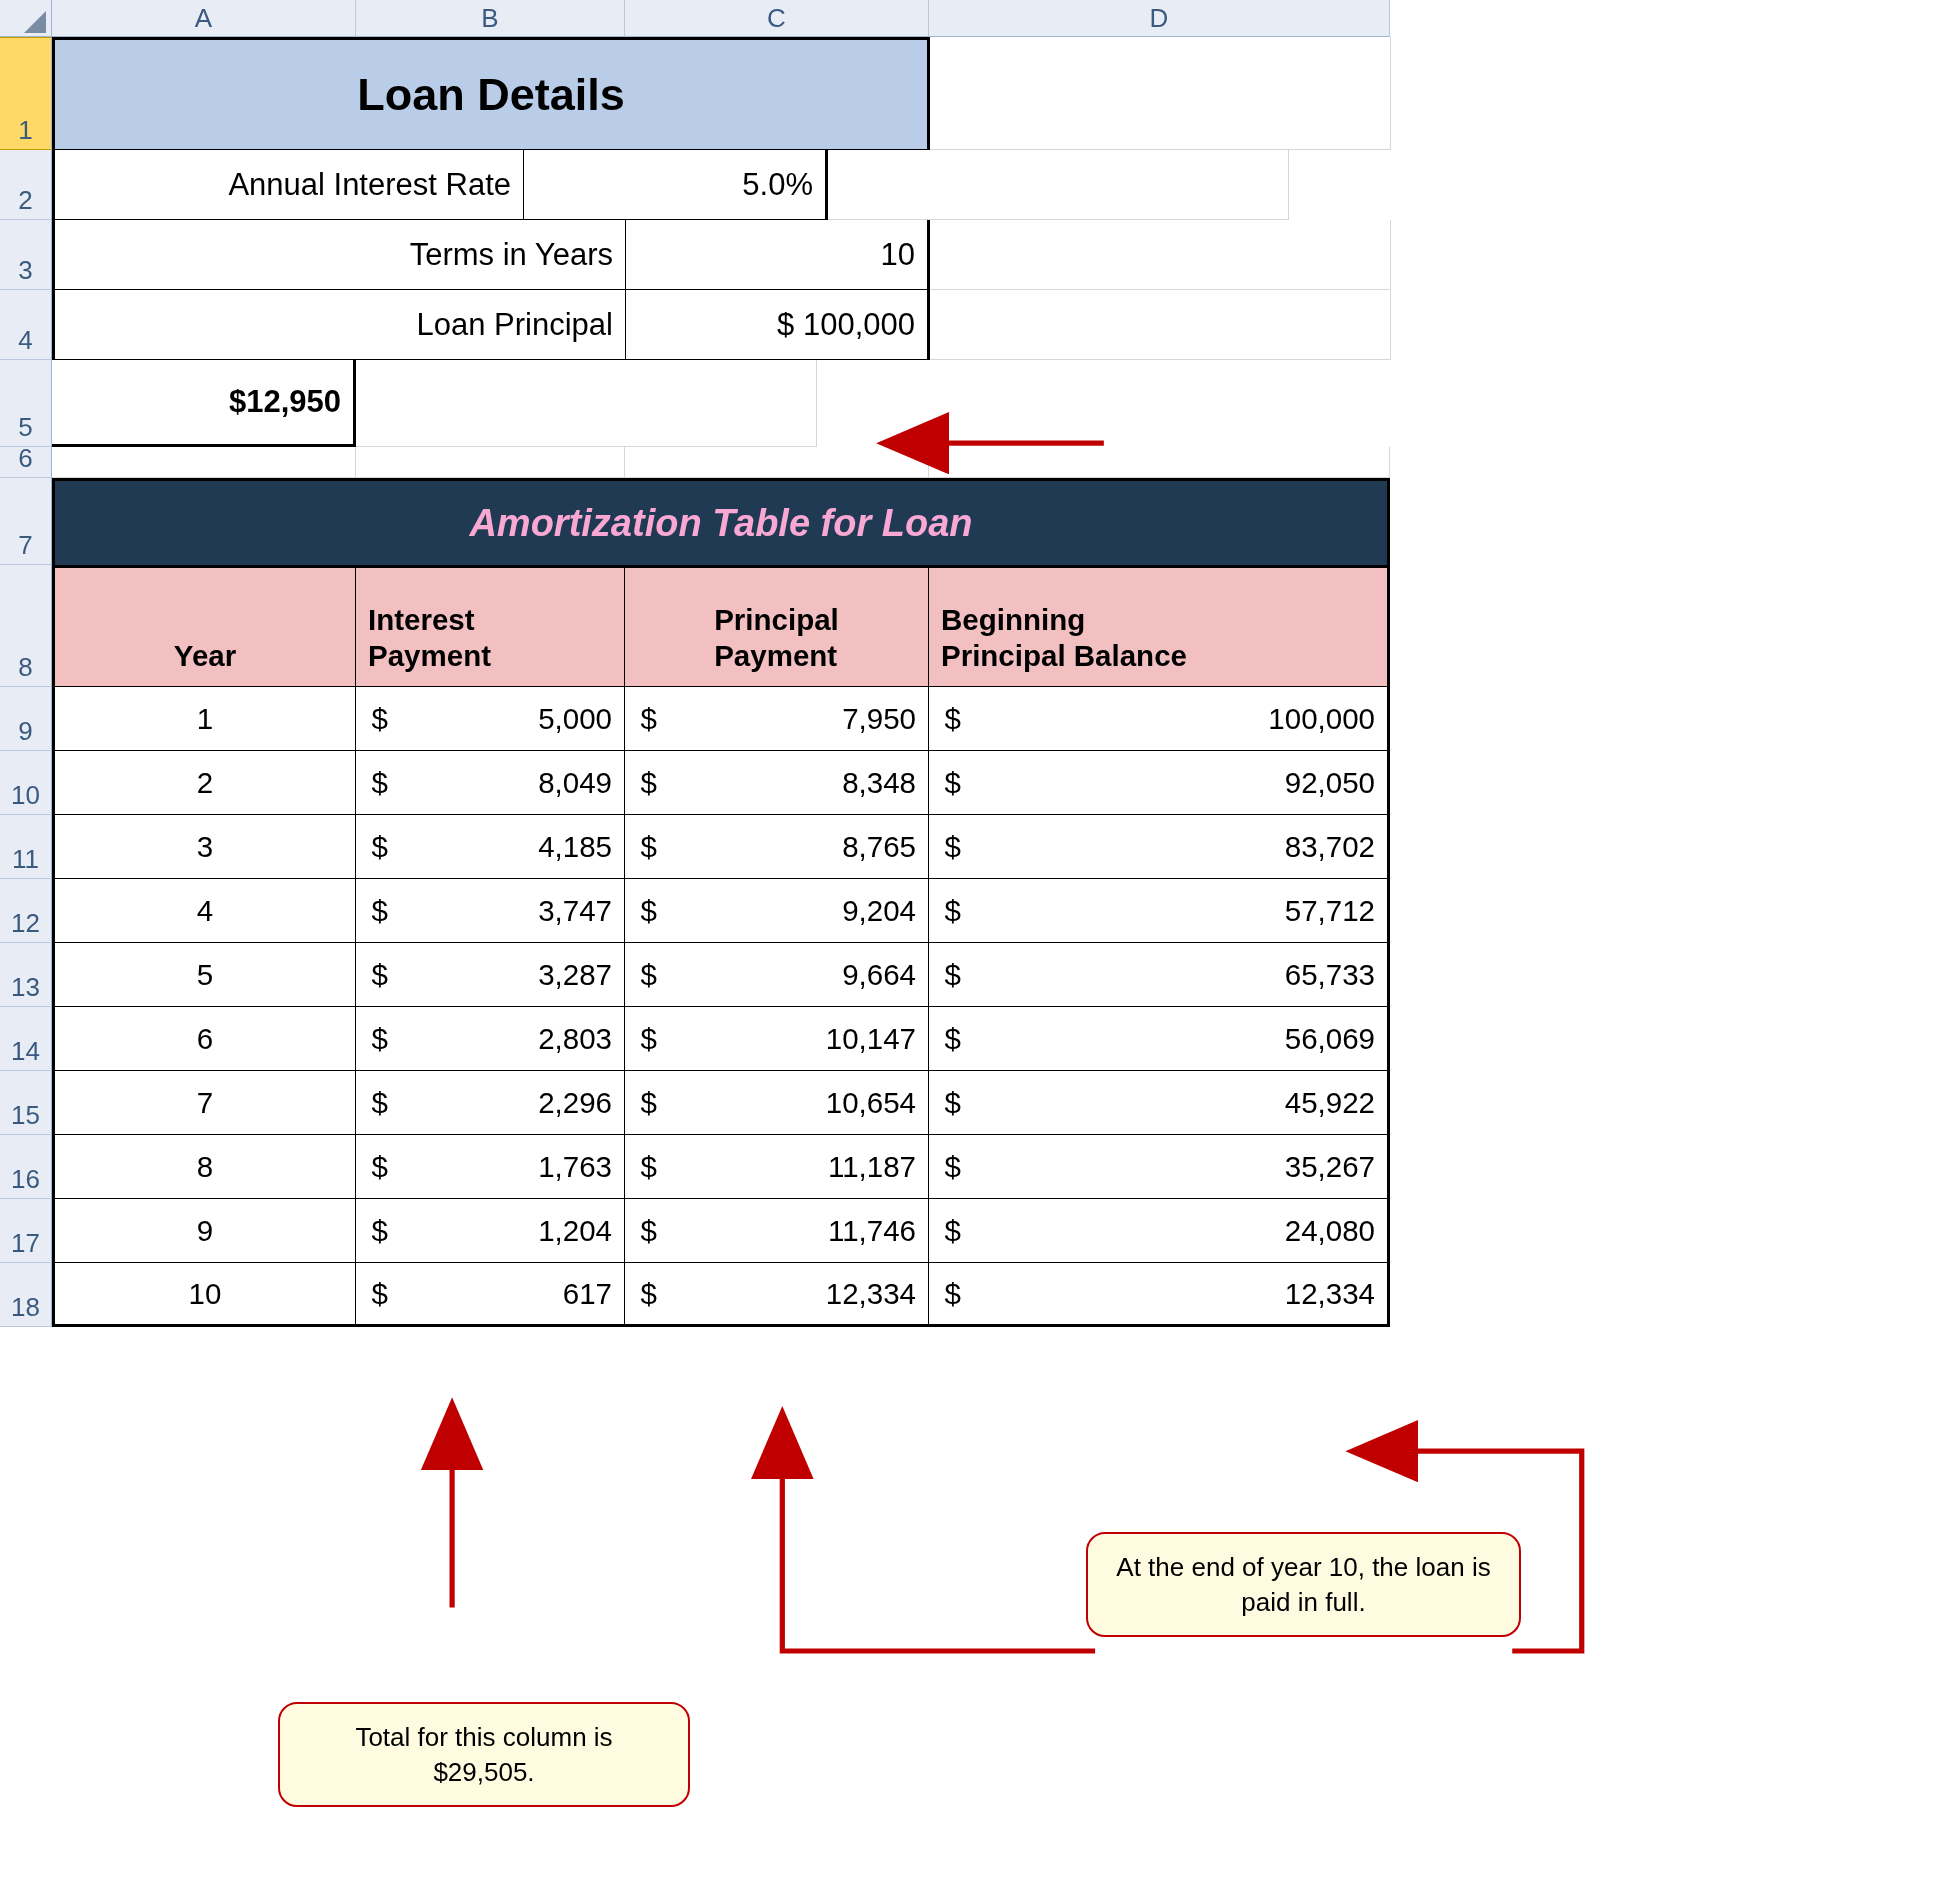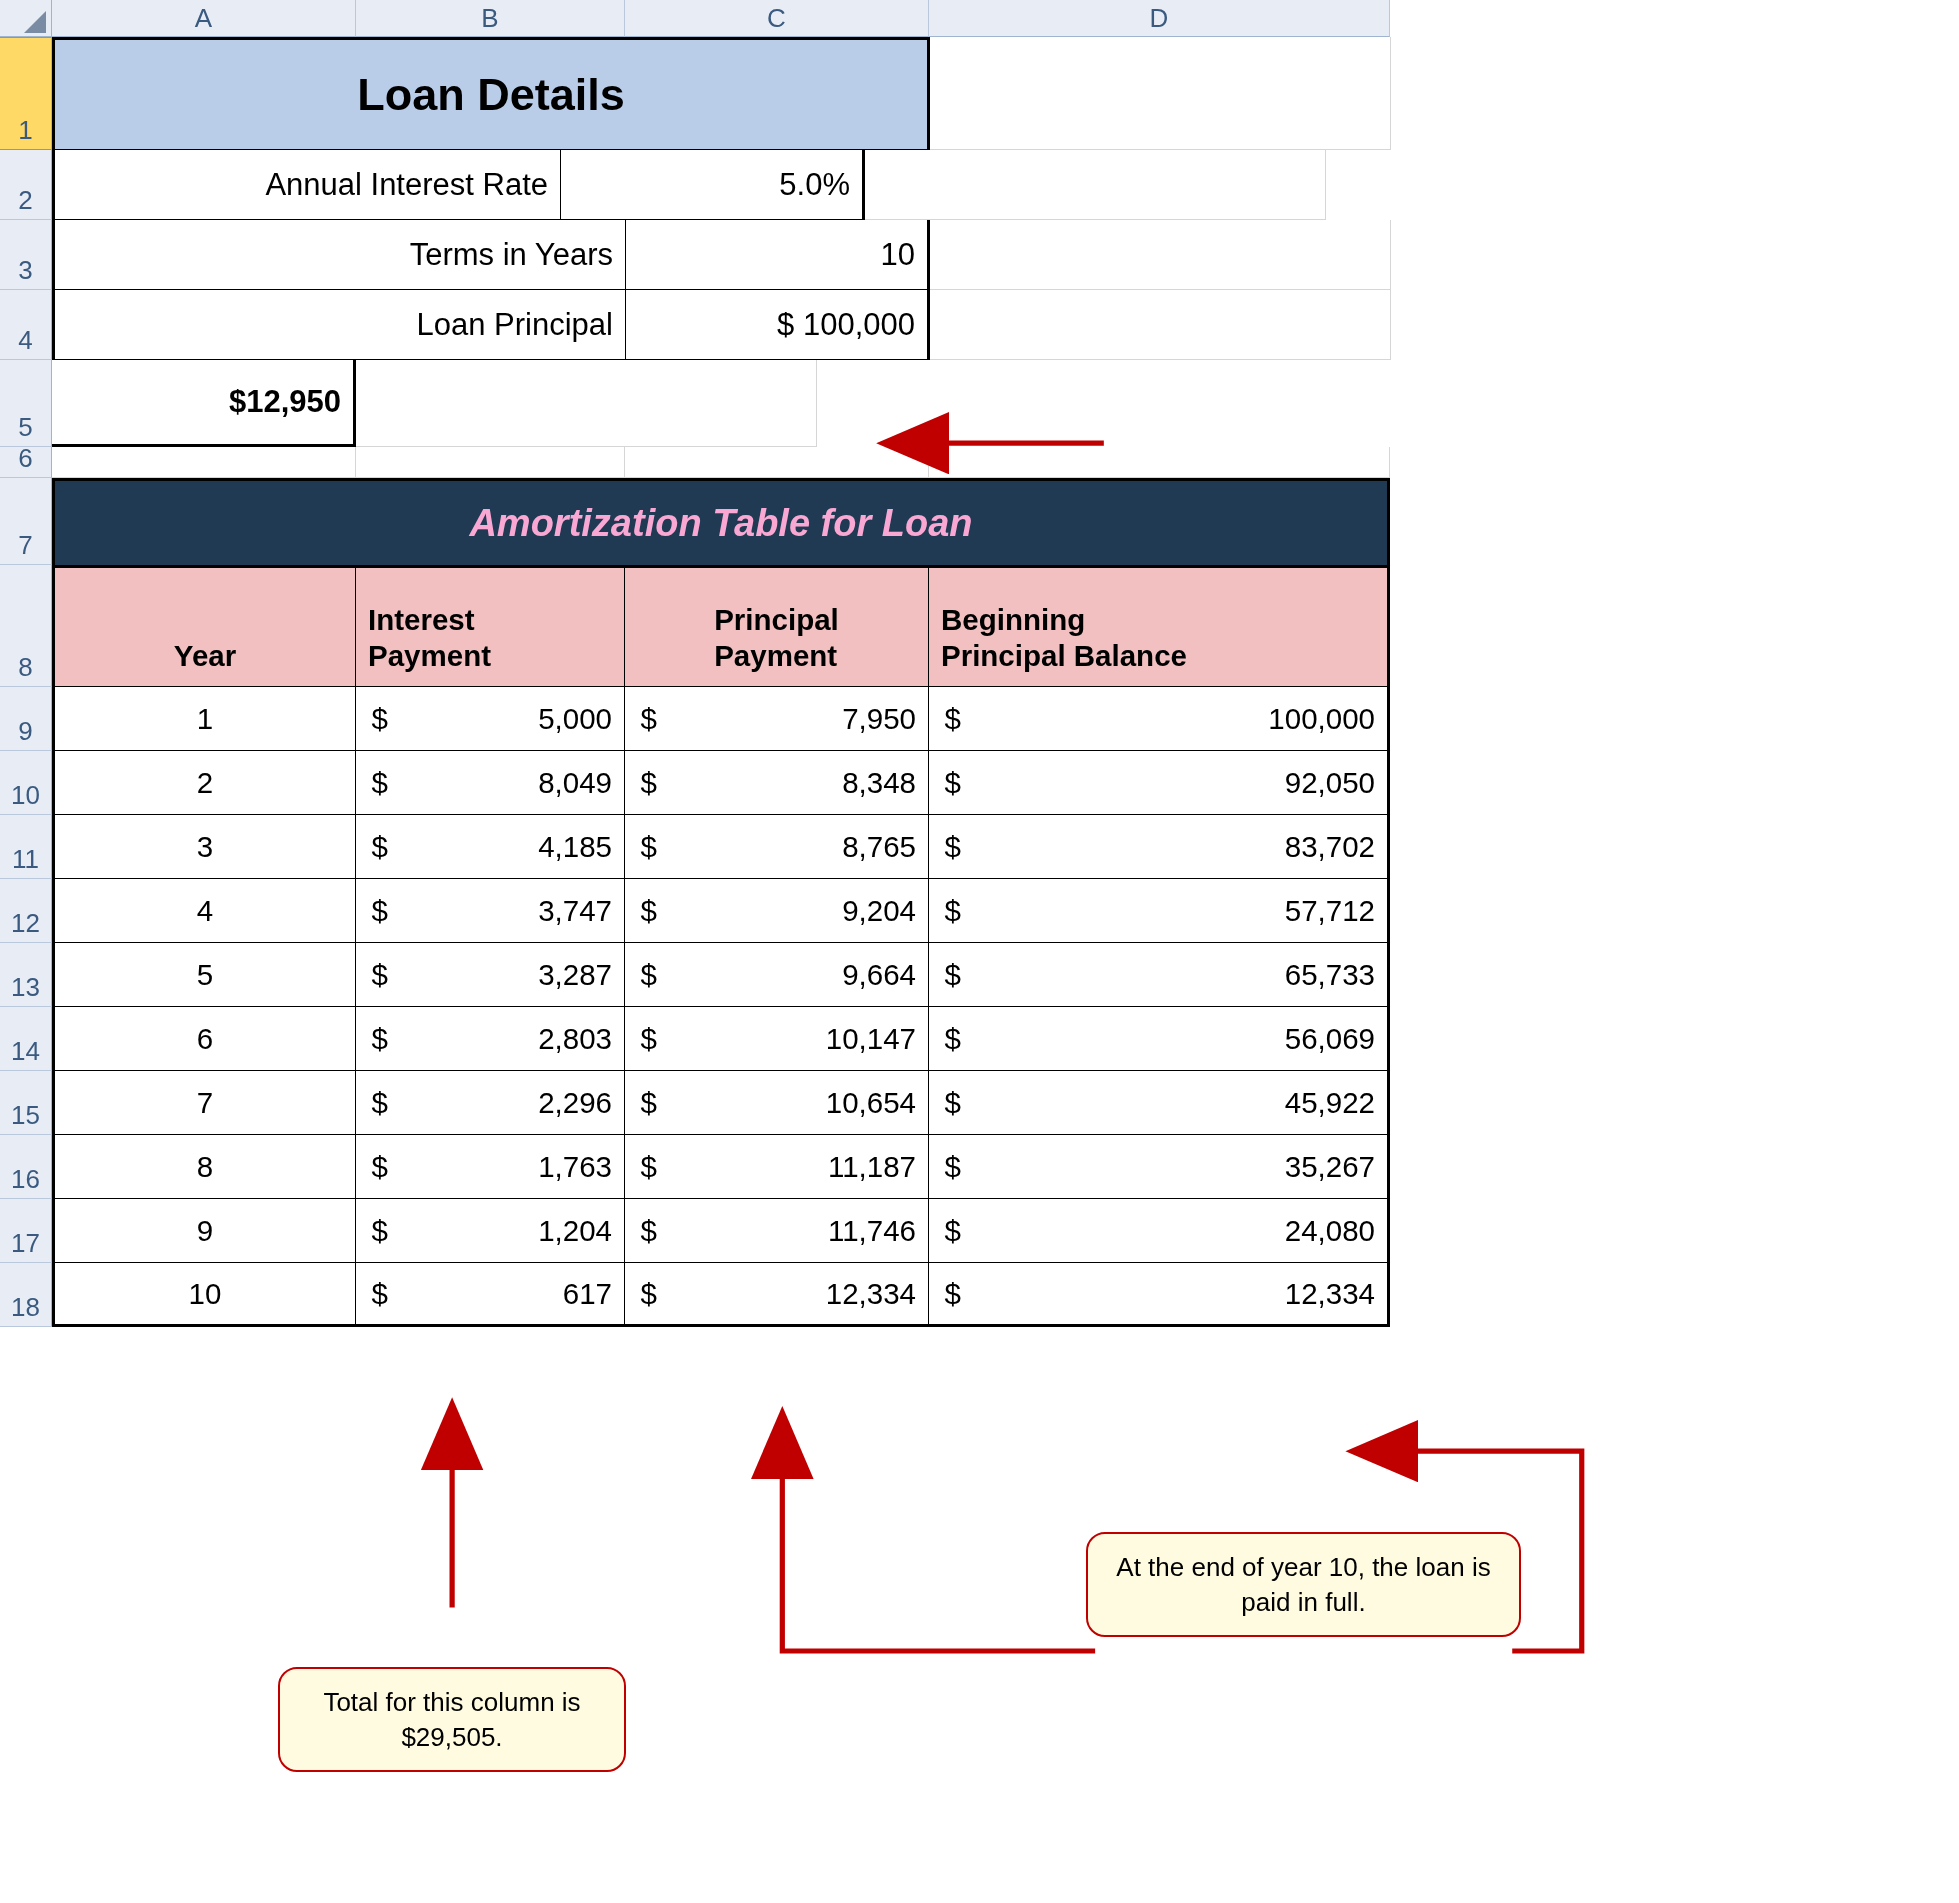--- a/index.html
+++ b/index.html
@@ -218,21 +218,21 @@
   </div>
 
   <div class="grid">
 
     <div class="gridrow">
       <div class="cell loan-title r1" style="width:878px">Loan Details</div>
       <div class="cell cD r1"></div>
     </div>
 
     <div class="gridrow">
-      <div class="cell ld-label r2" style="width:509px">Annual Interest Rate</div>
+      <div class="cell ld-label r2" style="width:472px">Annual Interest Rate</div>
       <div class="cell ld-value cC r2">5.0%</div>
       <div class="cell cD r2"></div>
     </div>
 
     <div class="gridrow">
       <div class="cell ld-label r3" style="width:574px">Terms in Years</div>
       <div class="cell ld-value cC r3">10</div>
       <div class="cell cD r3"></div>
     </div>
 
@@ -475,21 +475,21 @@
           <div class="cell amort-cell last cD r18 bottom">
             <div class="money">
               <span class="sym">$</span>
               <span class="num">12,334</span>
             </div>
           </div>
         </div>
       </div>
   </div>
 
-  <div class="callout" style="left:278px;top:1667px;width:348px">Total for this column is $29,505.</div>
+  <div class="callout" style="left:278px;top:1702px;width:412px">Total for this column is $29,505.</div>
   <div class="callout" style="left:1086px;top:1532px;width:435px">At the end of year 10, the loan is paid in full.</div>
 
   <svg class="overlay" viewBox="0 0 2255 2190" width="1960" height="1903">
     <defs>
       <marker id="arrow" markerWidth="14" markerHeight="14" refX="2" refY="6" orient="auto">
         <path d="M0,0 L0,12 L14,6 z" fill="#c00000"></path>
       </marker>
     </defs>
 
     <line x1="1270" y1="510" x2="1080" y2="510" stroke="#c00000" stroke-width="6" marker-end="url(#arrow)"></line>

